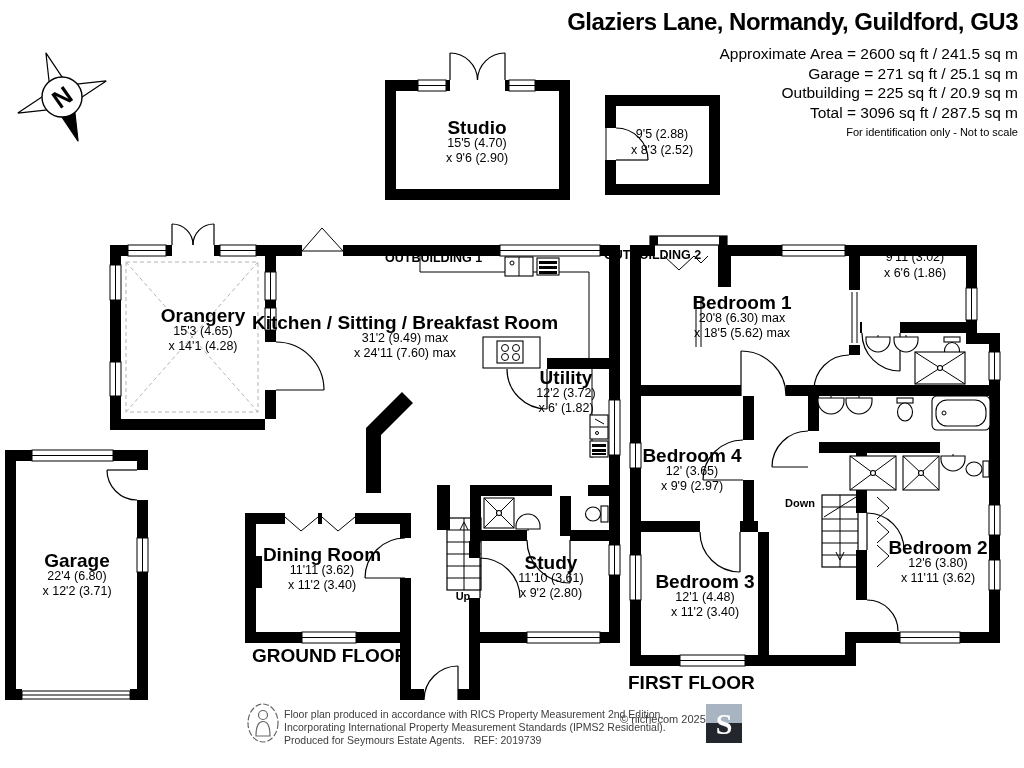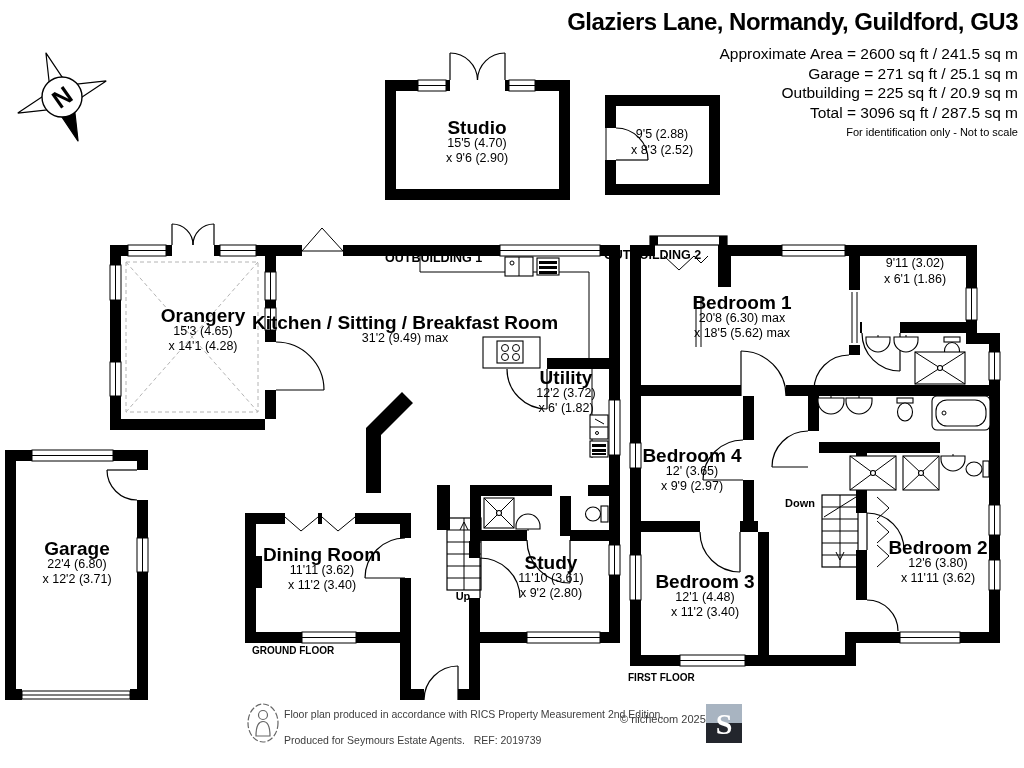--- a/index.html
+++ b/index.html
@@ -13,21 +13,21 @@
   .dash{fill:none;stroke:#b4b4b4;stroke-width:1;stroke-dasharray:4 3;}
   .fix{fill:#fff;stroke:#000;stroke-width:1.1;}
   .bar{fill:#000;}
   .hdr{position:absolute;right:6px;top:8px;text-align:right;}
   .hdr .title{font-weight:bold;font-size:24px;letter-spacing:-0.5px;line-height:28px;}
   .hdr .areas{margin-top:8px;font-size:15.5px;line-height:19.5px;}
   .hdr .note{margin-top:4px;font-size:11px;}
   .rlabel{position:absolute;transform:translateX(-50%);text-align:center;white-space:nowrap;}
   .rlabel .nm{font-weight:bold;font-size:19px;line-height:15.5px;}
   .rlabel .dm{font-size:12.5px;line-height:15.5px;}
-  .fcap{position:absolute;font-weight:bold;font-size:10px;white-space:nowrap;}
+  .fcap{position:absolute;font-weight:bold;font-size:19px;white-space:nowrap;}
   .obcap{position:absolute;font-weight:bold;font-size:12.5px;white-space:nowrap;margin-top:48px;}
   .updown{position:absolute;transform:translateX(-50%);font-weight:bold;font-size:11px;}
   .footer-line{position:absolute;font-size:10.5px;line-height:12.5px;color:#3d3d3d;white-space:pre;}
   .copyright{position:absolute;font-size:11px;color:#3d3d3d;white-space:nowrap;}
   .slogo{position:absolute;left:706px;top:704px;width:36px;height:39px;}
   .slogo .half-top{position:absolute;left:0;top:0;width:36px;height:19px;background:#a8b4c1;}
   .slogo .half-bot{position:absolute;left:0;top:19px;width:36px;height:20px;background:#23262d;}
   .slogo .letter{position:absolute;left:0;top:0;width:36px;height:39px;text-align:center;
                  font-family:"Liberation Serif","DejaVu Serif",serif;font-size:30px;line-height:40px;
                  color:#fff;font-weight:bold;}
@@ -467,49 +467,50 @@
     <div class="dm">x 8'3 (2.52)</div>
   </div>
   <div class="rlabel" style="left:203px;top:308px;">
     <div class="nm">Orangery</div>
     <div class="dm">15'3 (4.65)</div>
     <div class="dm">x 14'1 (4.28)</div>
   </div>
   <div class="rlabel" style="left:405px;top:315px;">
     <div class="nm">Kitchen / Sitting / Breakfast Room</div>
     <div class="dm">31'2 (9.49) max</div>
+    <div class="dm">x 24'11 (7.60) max</div>
   </div>
   <div class="rlabel" style="left:566px;top:370px;">
     <div class="nm">Utility</div>
     <div class="dm">12'2 (3.72)</div>
     <div class="dm">x 6' (1.82)</div>
   </div>
   <div class="rlabel" style="left:322px;top:547px;">
     <div class="nm">Dining Room</div>
     <div class="dm">11'11 (3.62)</div>
     <div class="dm">x 11'2 (3.40)</div>
   </div>
   <div class="rlabel" style="left:551px;top:555px;text-align:center;">
     <div class="nm">Study</div>
     <div class="dm">11'10 (3.61)</div>
     <div class="dm">x 9'2 (2.80)</div>
   </div>
-  <div class="rlabel" style="left:77px;top:541px;text-align:center;">
+  <div class="rlabel" style="left:77px;top:553px;text-align:center;">
     <div class="nm">Garage</div>
     <div class="dm">22'4 (6.80)</div>
     <div class="dm">x 12'2 (3.71)</div>
   </div>
   <div class="rlabel" style="left:742px;top:295px;">
     <div class="nm">Bedroom 1</div>
     <div class="dm">20'8 (6.30) max</div>
     <div class="dm">x 18'5 (5.62) max</div>
   </div>
-  <div class="rlabel" style="left:915px;top:256px;">
+  <div class="rlabel" style="left:915px;top:250px;">
     <div class="dm">9'11 (3.02)</div>
-    <div class="dm">x 6'1 (1.86)</div>
+    <div class="dm">x 6'6 (1.86)</div>
   </div>
   <div class="rlabel" style="left:692px;top:448px;">
     <div class="nm">Bedroom 4</div>
     <div class="dm">12' (3.65)</div>
     <div class="dm">x 9'9 (2.97)</div>
   </div>
   <div class="rlabel" style="left:705px;top:574px;">
     <div class="nm">Bedroom 3</div>
     <div class="dm">12'1 (4.48)</div>
     <div class="dm">x 11'2 (3.40)</div>
@@ -521,20 +522,21 @@
   </div>
 
   <div class="obcap" style="left:385px;top:203px;">OUTBUILDING 1</div>
   <div class="obcap" style="left:604px;top:200px;">OUTBUILDING 2</div>
   <div class="fcap" style="left:252px;top:645px;">GROUND FLOOR</div>
   <div class="fcap" style="left:628px;top:672px;">FIRST FLOOR</div>
   <div class="updown" style="left:463px;top:590px;">Up</div>
   <div class="updown" style="left:800px;top:497px;font-size:11px;">Down</div>
 
   <div class="footer-line" style="left:284px;top:708px;">Floor plan produced in accordance with RICS Property Measurement 2nd Edition,</div>
+  <div class="footer-line" style="left:284px;top:721px;">Incorporating International Property Measurement Standards (IPMS2 Residential).</div>
   <div class="footer-line" style="left:284px;top:734px;">Produced for Seymours Estate Agents.   REF: 2019739</div>
   <div class="copyright" style="left:620px;top:713px;">© nichecom 2025.</div>
   <div class="slogo">
     <div class="half-top"></div>
     <div class="half-bot"></div>
     <div class="letter">S</div>
   </div>
 
 </div>
 

